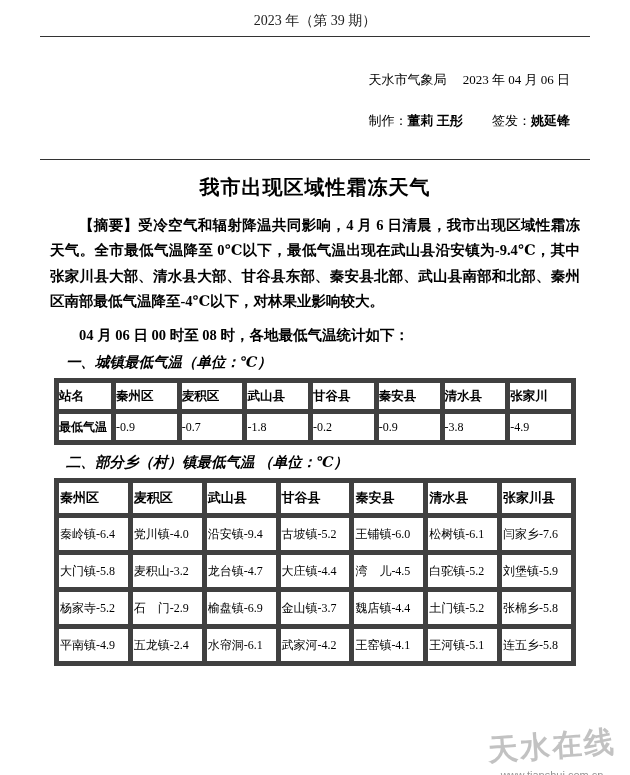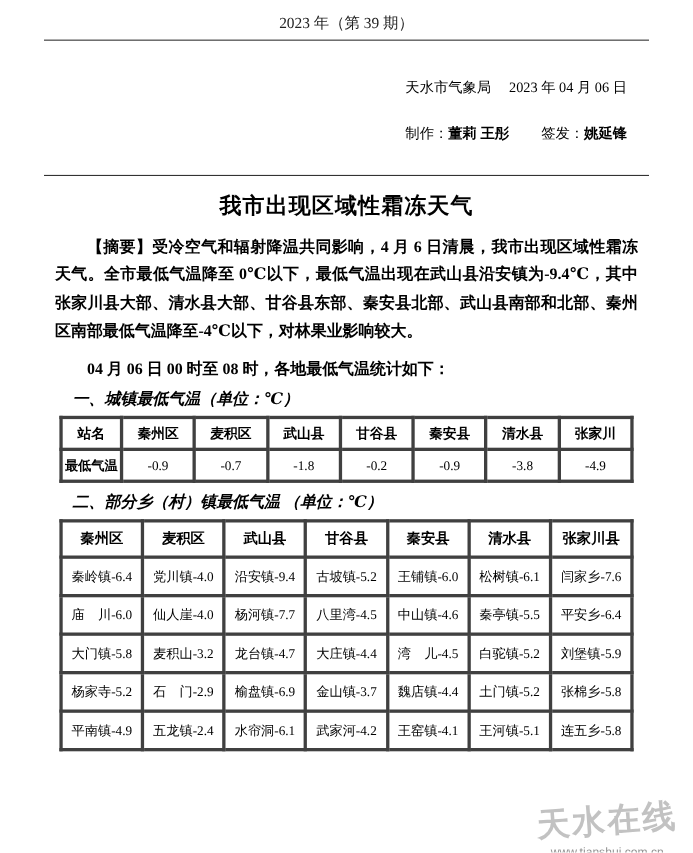--- a/index.html
+++ b/index.html
@@ -151,22 +151,21 @@
     font-weight: bold;
     font-style: italic;
   }
 
   table {
     border-collapse: collapse;
     margin: 6px auto 0 auto;
     font-size: 12px;
   }
   table td, table th {
-    border: 3px solid #404040;
-    text-align: center;
+    border: 5px solid #404040;
     font-weight: normal;
   }
   
   .t-city { width: 522px; }
   .t-city td {
     height: 22px;
     padding: 2px 0;
   }
   .t-city .hdr td { font-weight: bold; font-size: 12.5px; }
   .t-city td:first-child { width: 52px; font-weight: bold; }
@@ -279,29 +278,20 @@
       <tr>
         <td>秦岭镇-6.4</td>
         <td>党川镇-4.0</td>
         <td>沿安镇-9.4</td>
         <td>古坡镇-5.2</td>
         <td>王铺镇-6.0</td>
         <td>松树镇-6.1</td>
         <td>闫家乡-7.6</td>
       </tr>
       <tr>
-        <td>庙　川-6.0</td>
-        <td>仙人崖-4.0</td>
-        <td>杨河镇-7.7</td>
-        <td>八里湾-4.5</td>
-        <td>中山镇-4.6</td>
-        <td>秦亭镇-5.5</td>
-        <td>平安乡-6.4</td>
-      </tr>
-      <tr>
         <td>大门镇-5.8</td>
         <td>麦积山-3.2</td>
         <td>龙台镇-4.7</td>
         <td>大庄镇-4.4</td>
         <td>湾　儿-4.5</td>
         <td>白驼镇-5.2</td>
         <td>刘堡镇-5.9</td>
       </tr>
       <tr>
         <td>杨家寺-5.2</td>

